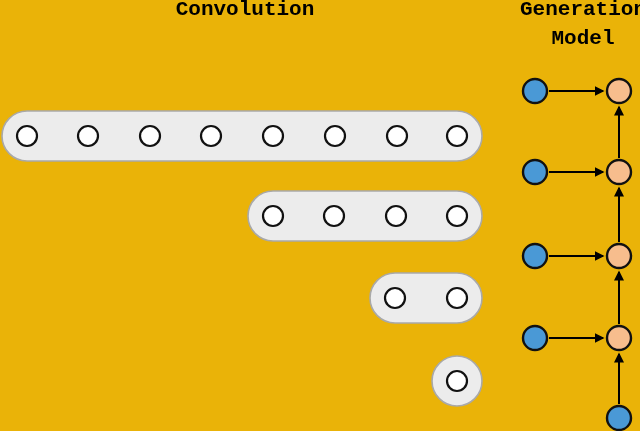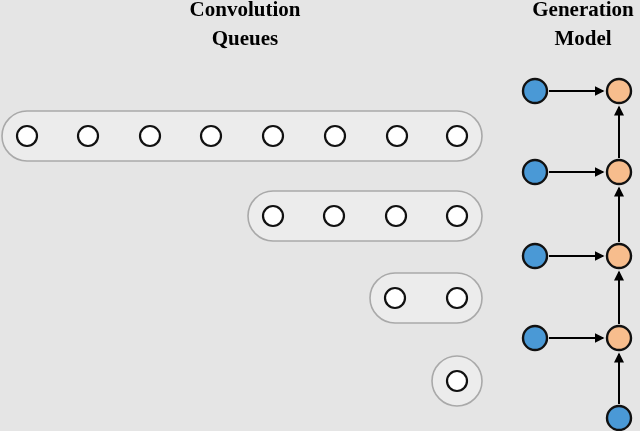--- a/index.html
+++ b/index.html
@@ -4,23 +4,23 @@
 <style>
   html, body {
     margin: 0;
     padding: 0;
     background: #ffffff;
   }
   #canvas {
     position: relative;
     width: 640px;
     height: 431px;
-    background: #e5e5e5;
+    background: #eab308;
     overflow: hidden;
-    font-family: Liberation Serif, serif;
+    font-family: Liberation Mono, monospace;
   }
   .title {
     position: absolute;
     top: -5px;
     width: 220px;
     text-align: center;
     font-weight: bold;
     font-size: 21px;
     line-height: 29px;
     color: #000000;
@@ -34,21 +34,20 @@
     display: block;
   }
 </style>
 </head>
 <body>
 
 <div id="canvas">
 
   <div class="title" id="title-left">
     <div>Convolution</div>
-    <div>Queues</div>
   </div>
 
   <div class="title" id="title-right">
     <div>Generation</div>
     <div>Model</div>
   </div>
 
   <svg id="diagram" width="640" height="431" viewBox="0 0 640 431">
       <defs>
         <marker id="ah" markerWidth="12" markerHeight="10" refX="8.5" refY="5" orient="auto" markerUnits="userSpaceOnUse">

